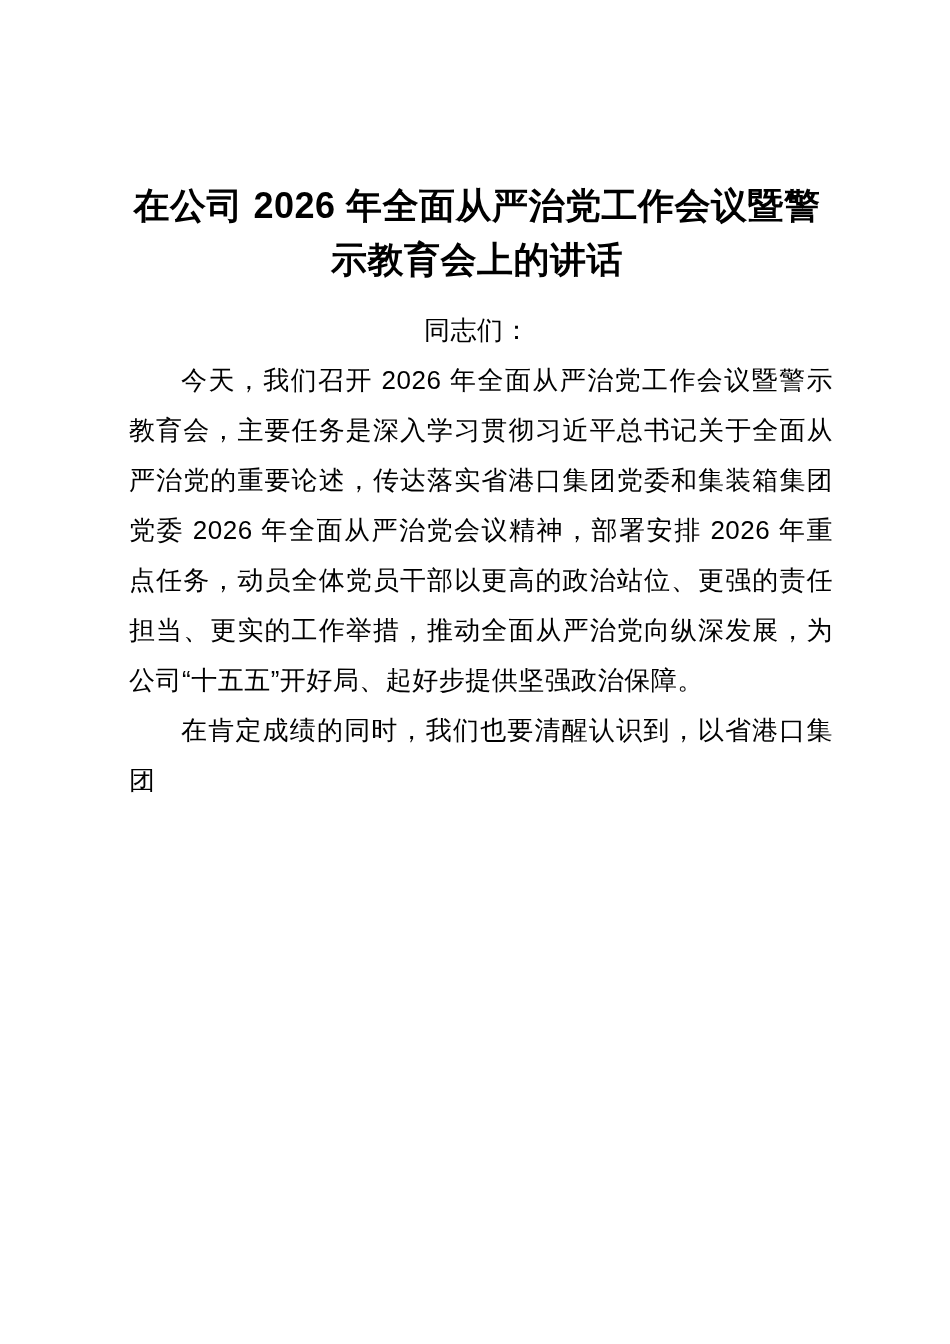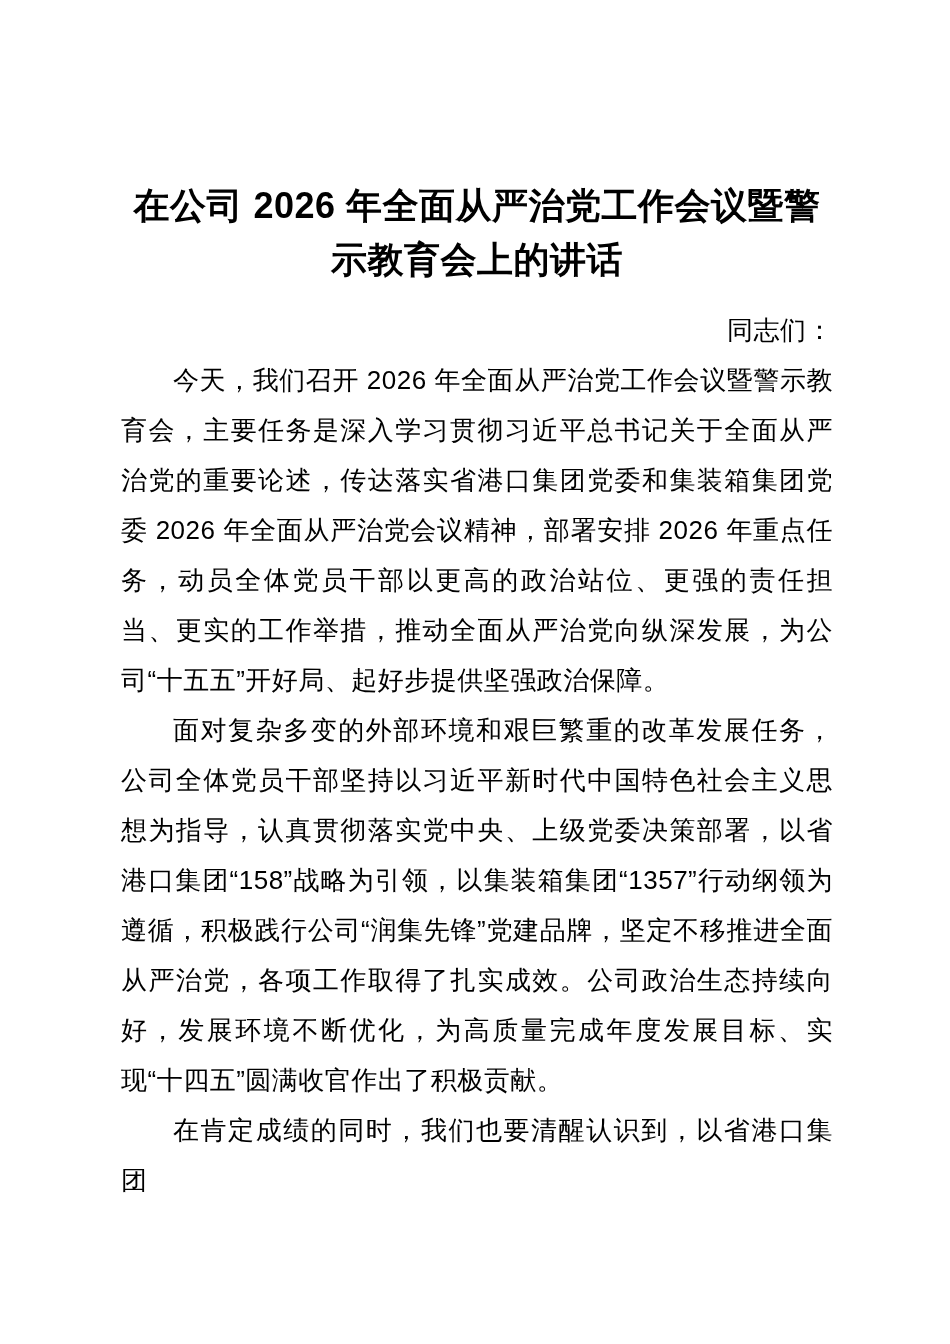--- a/index.html
+++ b/index.html
@@ -36,32 +36,32 @@
   }
   .body-text p {
     font-size: 26px;
     line-height: 50px;
     margin: 0;
     text-align: justify;
     letter-spacing: 0.5px;
   }
   .body-text p.salutation {
     text-indent: 0;
-    text-align: right;
+    text-align: center;
   }
   .body-text p.para {
     text-indent: 2em;
+    margin-left: 8px;
   }
 </style>
 </head>
 <body style="background: rgb(255, 255, 255);">
 
 <div class="page" style="color: rgb(0, 0, 0);">
   <div class="content">
     <h1 class="doc-title">在公司 2026 年全面从严治党工作会议暨警示教育会上的讲话</h1>
     <div class="body-text">
       <p class="salutation">同志们：</p>
       <p class="para">今天，我们召开 2026 年全面从严治党工作会议暨警示教育会，主要任务是深入学习贯彻习近平总书记关于全面从严治党的重要论述，传达落实省港口集团党委和集装箱集团党委 2026 年全面从严治党会议精神，部署安排 2026 年重点任务，动员全体党员干部以更高的政治站位、更强的责任担当、更实的工作举措，推动全面从严治党向纵深发展，为公司“十五五”开好局、起好步提供坚强政治保障。</p>
-      <p class="para">面对复杂多变的外部环境和艰巨繁重的改革发展任务，公司全体党员干部坚持以习近平新时代中国特色社会主义思想为指导，认真贯彻落实党中央、上级党委决策部署，以省港口集团“158”战略为引领，以集装箱集团“1357”行动纲领为遵循，积极践行公司“润集先锋”党建品牌，坚定不移推进全面从严治党，各项工作取得了扎实成效。公司政治生态持续向好，发展环境不断优化，为高质量完成年度发展目标、实现“十四五”圆满收官作出了积极贡献。</p>
       <p class="para">在肯定成绩的同时，我们也要清醒认识到，以省港口集团</p>
     </div>
   </div>
 </div>
 
 </body></html>

